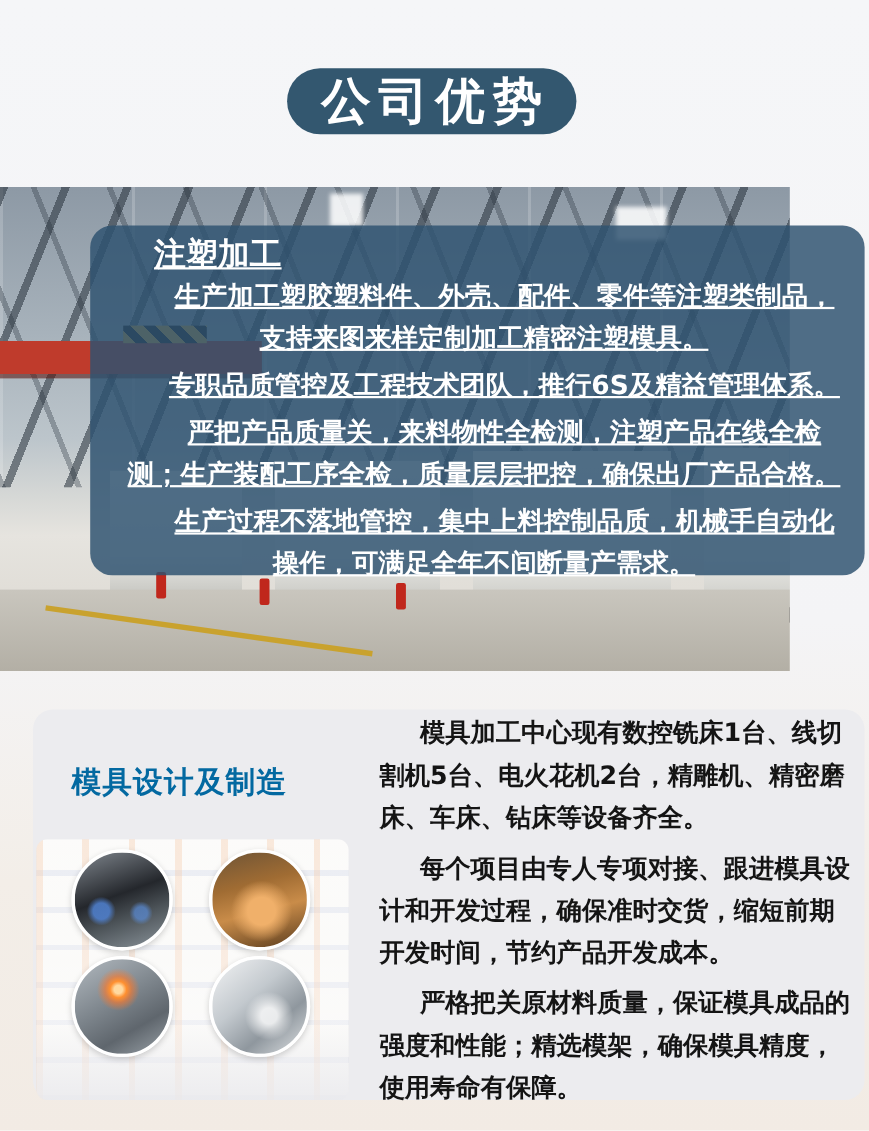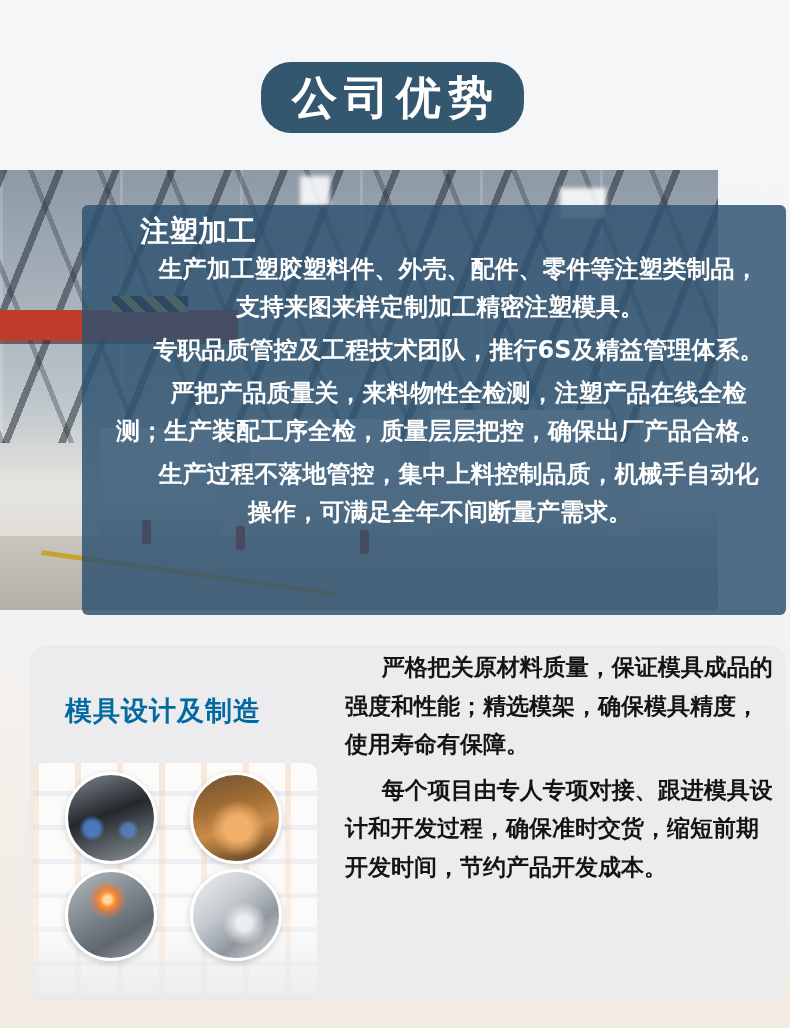--- a/index.html
+++ b/index.html
@@ -7,21 +7,21 @@
     position:relative;
     width:790px;height:1028px;
     margin:0 auto;
     overflow:hidden;
     background:linear-gradient(180deg,#f5f6f8 0%,#f4f4f6 55%,#f3eee8 78%,#f2ebe4 100%);
     font-family:"DejaVu Sans",sans-serif;
   }
 
   
   .title-badge{
-    position:absolute;left:261px;top:62px;width:263px;height:71px;
+    position:absolute;left:261px;top:62px;width:263px;height:60px;
     background:#33576F;border-radius:30px;
     display:flex;align-items:center;justify-content:center;
   }
   .title-badge span{
     color:#ffffff;font-family:"DejaVu Serif",serif;font-weight:bold;
     font-size:45px;letter-spacing:7px;padding-left:7px;
   }
 
   
   .factory-photo{
@@ -43,23 +43,23 @@
     background:repeating-linear-gradient(0deg,#d9a53c 0 14px,#b67f22 14px 18px);}
   .machine-block{position:absolute;background:linear-gradient(180deg,#f6f6f3 0%,#e9e9e5 70%,#c9c9c4 100%);
     border-bottom:14px solid #2b2b2e;}
   .floor{position:absolute;left:0;bottom:0;width:100%;height:74px;
     background:linear-gradient(180deg,#c9c6be 0%,#b3afa5 100%);}
   .floor-line{position:absolute;left:40px;bottom:34px;width:300px;height:5px;background:#c9a22e;transform:rotate(8deg);}
   .extinguisher{position:absolute;width:9px;height:24px;background:#c0271c;border-radius:2px;}
 
   
   .overlay-panel{
-    position:absolute;left:82px;top:205px;width:704px;height:410px;
-    background:rgba(47,82,112,0.84);border-radius:6px;
-    box-sizing:border-box;color:#ffffff;
+    position:absolute;left:82px;top:205px;width:704px;height:318px;
+    background:rgba(47,82,112,0.84);border-radius:20px;
+    box-sizing:border-box;color:#ffffff;text-decoration:underline;
   }
   .overlay-heading{
     margin:9px 0 2px 58px;
     font-family:"DejaVu Serif",serif;font-weight:bold;
     font-size:29px;line-height:34px;color:#ffffff;
   }
   .overlay-text{margin:1px 16px 0 28px;}
   .overlay-text p{
     margin:1px 0 5px 0;font-size:24px;line-height:38px;font-weight:bold;
     text-indent:1.55em;color:#ffffff;text-align:center;
@@ -152,18 +152,19 @@
     <div class="mold-heading">模具设计及制造</div>
 
     <div class="collage">
       <div class="circle-photo photo-cnc"></div>
       <div class="circle-photo photo-copper"></div>
       <div class="circle-photo photo-edm"></div>
       <div class="circle-photo photo-metal"></div>
     </div>
 
     <div class="mold-text">
+      <p>模具加工中心现有数控铣床1台、线切割机5台、电火花机2台，精雕机、精密磨床、车床、钻床等设备齐全。</p>
+      <p>每个项目由专人专项对接、跟进模具设计和开发过程，确保准时交货，缩短前期开发时间，节约产品开发成本。</p>
       <p>严格把关原材料质量，保证模具成品的强度和性能；精选模架，确保模具精度，使用寿命有保障。</p>
-      <p>每个项目由专人专项对接、跟进模具设计和开发过程，确保准时交货，缩短前期开发时间，节约产品开发成本。</p>
     </div>
   </div>
 
 </div>
 
 </body></html>

